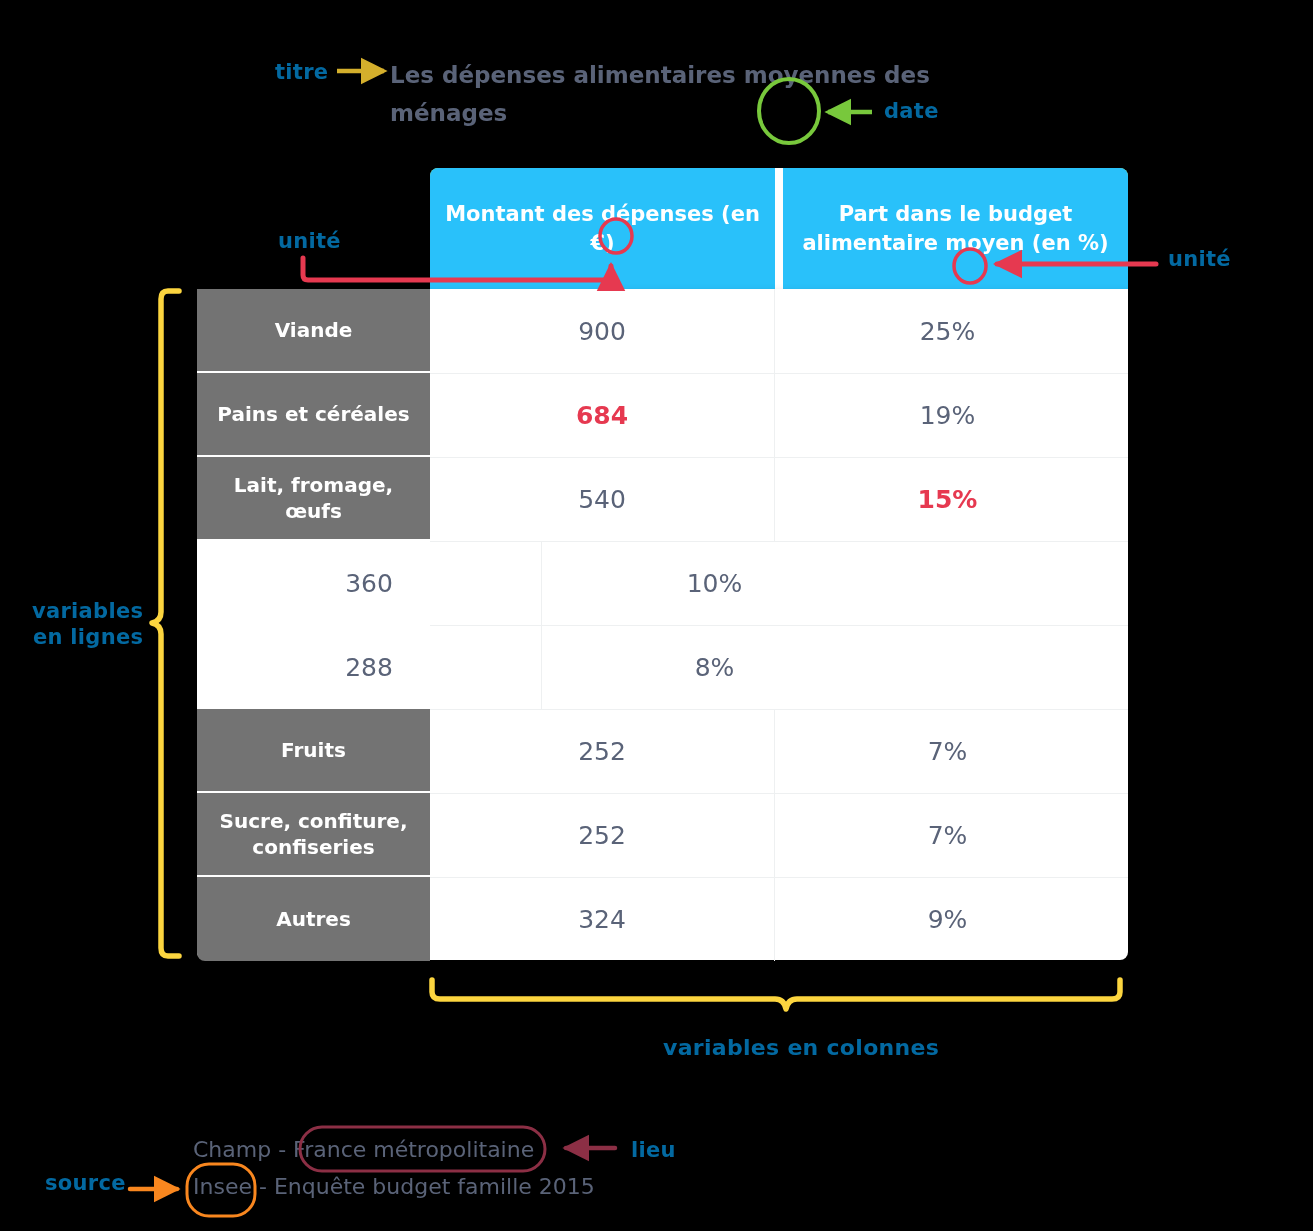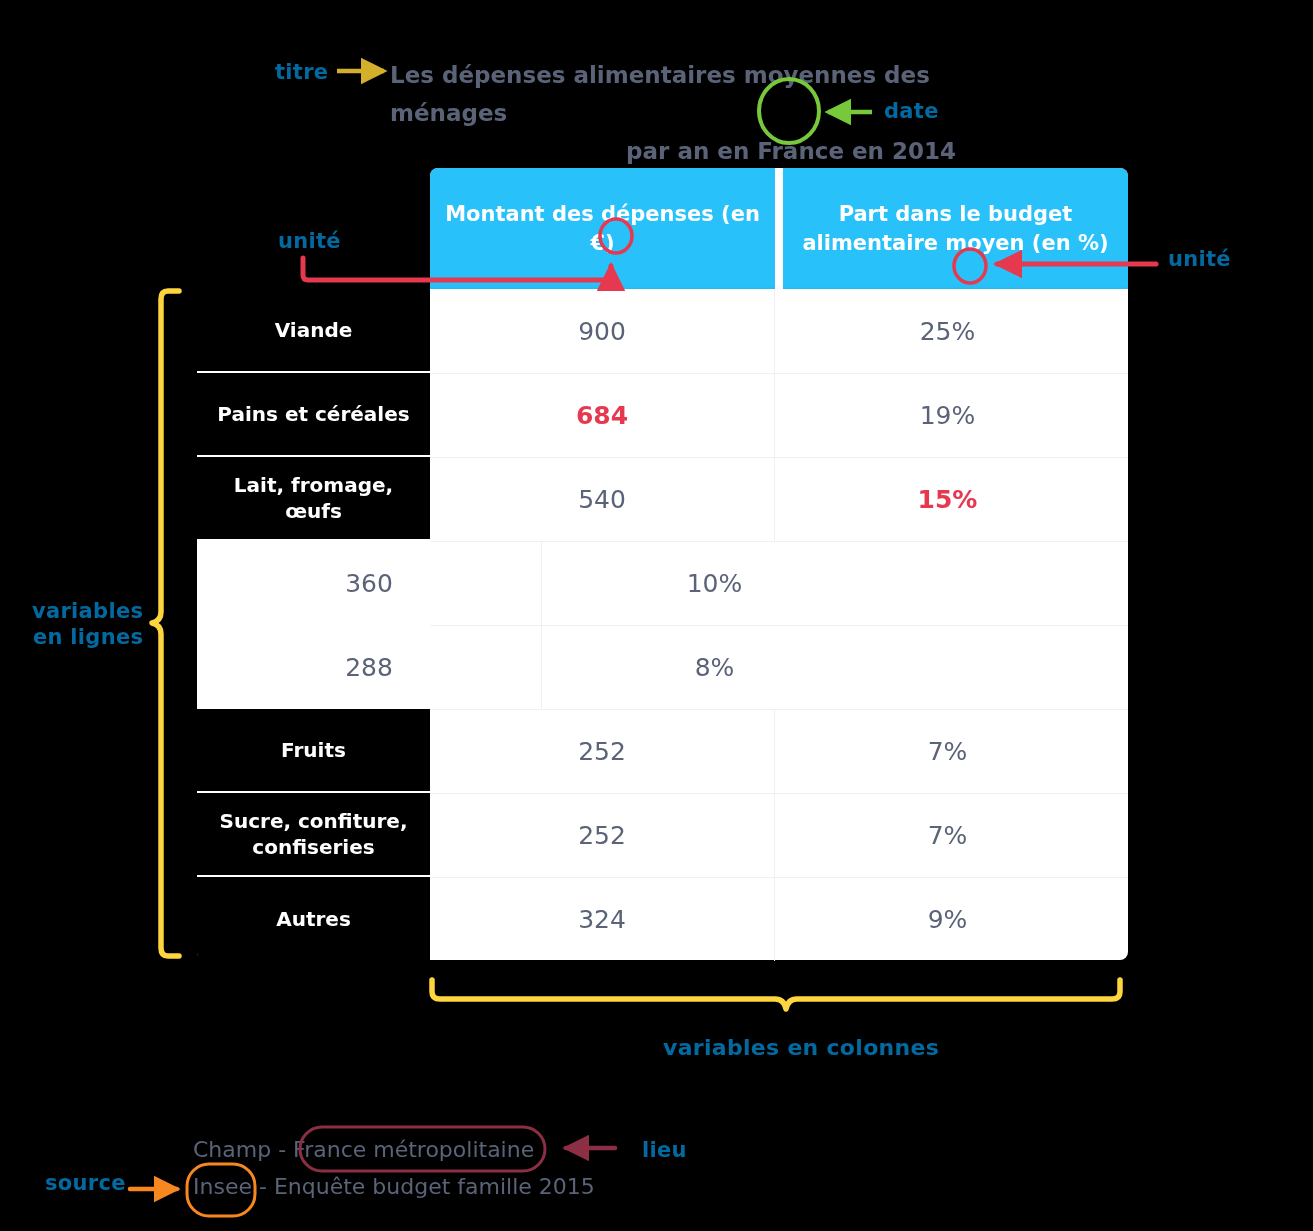--- a/index.html
+++ b/index.html
@@ -27,21 +27,21 @@
     letter-spacing: 0.3px;
     white-space: pre;
     line-height: 1.25;
   }
   #label-titre  { left: 275px; top: 59px; }
   #label-date   { left: 884px; top: 98px; }
   #label-unite-left  { left: 278px; top: 228px; }
   #label-unite-right { left: 1168px; top: 246px; }
   #label-vars-lignes { left: 32px; top: 598px; text-align: right; }
   #label-vars-colonnes { left: 663px; top: 1034px; font-size: 22px; }
-  #label-lieu   { left: 631px; top: 1137px; margin-left: 11px; }
+  #label-lieu   { left: 631px; top: 1137px; }
   #label-source { left: 45px; top: 1170px; }
 
   
   .title-block {
     position: absolute;
     left: 390px;
     top: 56px;
     width: 576px;
     color: #5a6378;
     font-weight: bold;
@@ -107,21 +107,21 @@
   .trow + .trow .rowline {
     position: absolute;
     left: 233px;
     right: 0;
     top: 0;
     height: 1px;
     background: #eef0f1;
   }
   .tcell-label {
     flex: 0 0 233px;
-    background: #000000;
+    background: #737373;
     color: #ffffff;
     font-weight: bold;
     font-size: 20px;
     line-height: 26px;
     display: flex;
     align-items: center;
     justify-content: center;
     text-align: center;
     box-sizing: border-box;
     padding: 2px 18px;
@@ -166,21 +166,20 @@
 </style>
 </head>
 <body>
 
 <div class="stage">
 
   <div class="anno-label" id="label-titre">titre</div>
 
   <div class="title-block">
     <div>Les dépenses alimentaires moyennes des ménages</div>
-    <div class="title-line2">par an en France en 2014</div>
   </div>
 
   <div class="anno-label" id="label-date">date</div>
 
   <div class="anno-label" id="label-unite-left">unité</div>
   <div class="anno-label" id="label-unite-right">unité</div>
 
   <div class="anno-label" id="label-vars-lignes">variables
 en lignes</div>
   <div class="anno-label" id="label-vars-colonnes">variables en colonnes</div>

